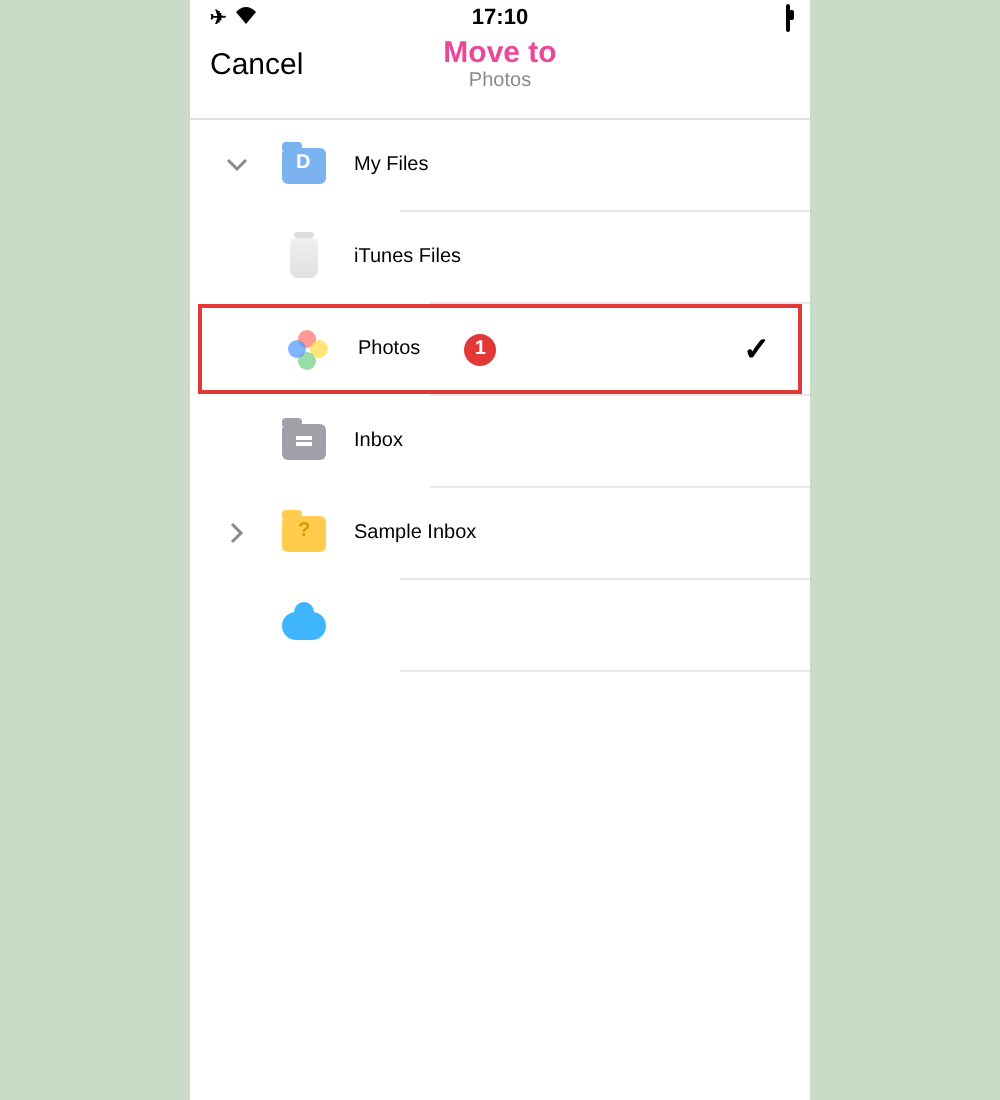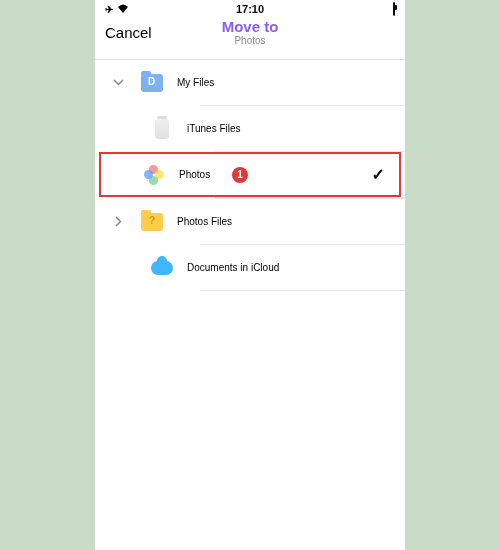--- a/index.html
+++ b/index.html
@@ -37,21 +37,21 @@
       border-bottom: 1px solid #e0e0e0;
       position: relative;
     }
     .nav-title-wrap {
       position: absolute;
       left: 50%;
       transform: translateX(-50%);
       text-align: center;
       line-height: 1.1;
     }
-    .nav-title { font-size: 15px; font-weight: 600; color: #8b5cf6; }
+    .nav-title { font-size: 15px; font-weight: 600; color: #ec4899; }
     .nav-subtitle { font-size: 10px; color: #8a8a8e; }
     .nav-cancel { font-size: 15px; color: #000; }
     .nav-right { display: flex; align-items: center; gap: 10px; }
     .new-folder-icon { width: 22px; height: 18px; }
     .move-btn {
       font-size: 15px;
       font-weight: 600;
       color: #000;
       border: 2.5px solid #e23838;
       padding: 3px 8px 4px;
@@ -95,21 +95,21 @@
     }
     .icon-slot {
       width: 26px;
       height: 26px;
       display: flex;
       align-items: center;
       justify-content: center;
       margin: 0 12px 0 12px;
     }
     .indent-0 .chevron { margin-left: 0; }
-    .indent-1 { padding-left: 24px; }
+    .indent-1 { padding-left: 14px; }
     .indent-1 .icon-slot { margin-left: 30px; }
     .row-highlighted {
       border: 2.5px solid #e23838;
       margin: 0 4px;
       padding: 0 10px;
     }
     .row-highlighted .icon-slot { margin-left: 30px; }
     .checkmark { position: absolute; right: 14px; font-size: 16px; color: #000; font-weight: 600; }
     .badge-1 {
       position: static;
@@ -210,37 +210,42 @@
             <span class="petal p3"></span>
             <span class="petal p4"></span>
         </span>
       </span>
       <span class="label">Photos</span>
       <span class="badge badge-1">1</span>
       <span class="checkmark">✓</span>
     </div>
     <div class="sep"></div>
 
+    <div class="row indent-1">
+      <span class="icon-slot">
+          <span class="folder-gray"></span>
+        </span>
+      <span class="label">Inbox</span>
+    </div>
     <div class="sep"></div>
 
     <div class="row indent-0">
       <span class="chevron">
         <svg width="7" height="11" viewBox="0 0 7 11">
             <path d="M1 1 L5.5 5.5 L1 10" stroke="#8a8a8e" stroke-width="1.5" fill="none"></path>
           </svg>
       </span>
       <span class="icon-slot">
           <span class="folder-yellow q"></span>
         </span>
-      <span class="label">Photos Files</span>
+      <span class="label">Sample Inbox</span>
     </div>
     <div class="sep sep-full"></div>
 
     <div class="row indent-1">
       <span class="icon-slot">
           <span class="cloud"></span>
         </span>
-      <span class="label">Documents in iCloud</span>
     </div>
     <div class="sep sep-full"></div>
 
   </div>
 </div>
 
 </body></html>

